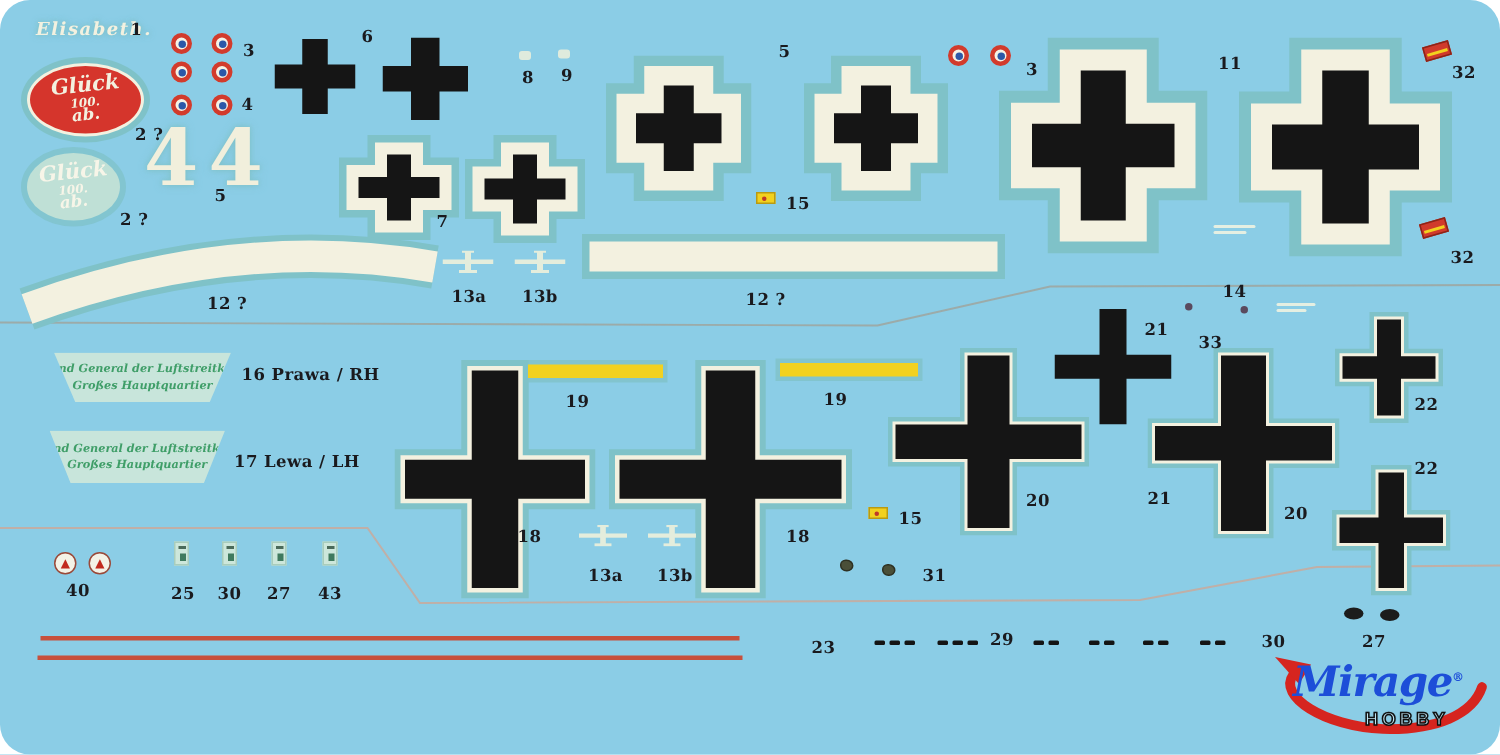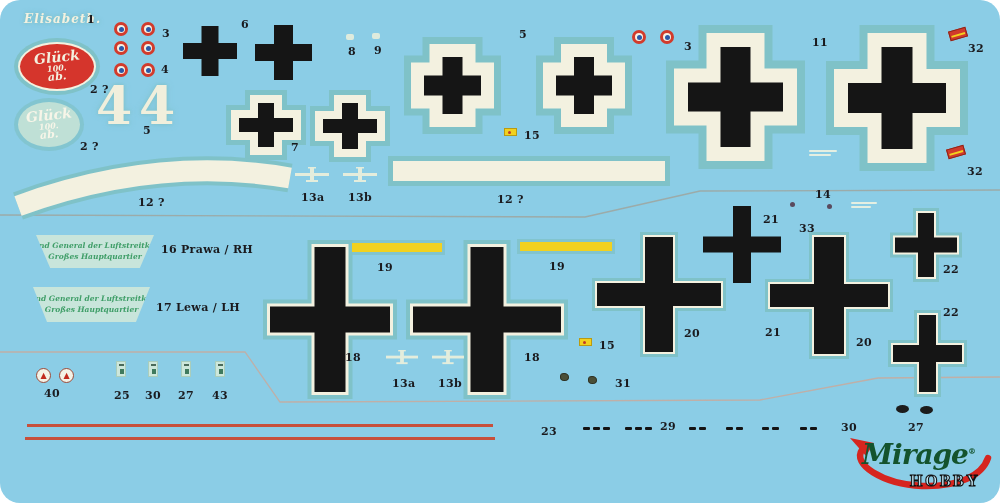--- a/index.html
+++ b/index.html
@@ -46,23 +46,23 @@
   .bigfour{position:absolute;font:bold 52px "DejaVu Serif",serif;color:#F1EFDC;line-height:1;
            text-shadow:0 0 3px rgba(127,194,200,.95),0 0 6px rgba(127,194,200,.7)}
   .kblock{position:absolute;background:rgba(208,232,218,.88);display:flex;flex-direction:column;align-items:center;justify-content:center;
           clip-path:polygon(0 0,100% 0,88% 100%,12% 100%)}
   .kblock div{font:bold italic 7.5px "DejaVu Serif",serif;color:#3F9E68;line-height:1.35;white-space:nowrap}
   .ystrip{position:absolute;height:9px;background:#F2D11F;box-shadow:0 0 0 3px rgba(127,194,200,.8)}
   .band12{position:absolute;left:388px;top:156px;width:282px;height:30px;background:#F3F1E0;border:5px solid #7FC2C8}
   .title{position:absolute;left:650px;top:451px;font-family:"Liberation Sans",sans-serif;font-weight:bold;
          font-size:18px;color:#0D0D0D;letter-spacing:.2px}
   .logo{position:absolute;left:848px;top:434px;width:148px;height:62px}
-  .logo .mname{position:absolute;left:14px;top:4px;font:bold italic 28px "DejaVu Serif",serif;color:#14532d;letter-spacing:-1px}
+  .logo .mname{position:absolute;left:14px;top:4px;font:bold italic 28px "DejaVu Serif",serif;color:#1d4ed8;letter-spacing:-1px}
   .logo .mreg{font:bold 8px "DejaVu Serif",serif;vertical-align:super}
-  .logo .msub{position:absolute;left:62px;top:38px;font-family:Liberation Serif, serif;font-weight:bold;font-size:16px;
+  .logo .msub{position:absolute;left:62px;top:38px;font-family:Liberation Sans, sans-serif;font-weight:bold;font-size:12px;
               letter-spacing:2.5px;color:#BFE4F2;-webkit-text-stroke:1px #101010;text-shadow:0 0 1px #101010}
 </style>
 </head>
 <body>
 
 <div class="sheet">
 
   <svg class="cutlines" width="1000" height="503" viewBox="0 0 1000 503" style="left:0;top:0">
     <polyline points="0,215 585,217 700,191 1000,190" fill="none" stroke="#9FA49E" stroke-width="1.3" opacity="0.85"></polyline>
     <polyline points="0,352 245,352 280,402 760,400 878,378 1000,377" fill="none" stroke="#C9A99B" stroke-width="1.3" opacity="0.85"></polyline>

